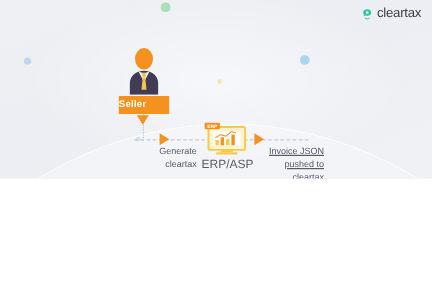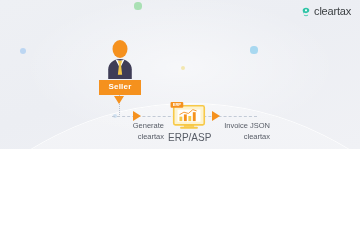--- a/index.html
+++ b/index.html
@@ -57,21 +57,21 @@
     font-weight: 400;
     line-height: 1;
   }
 
   
   .seller-block {
     position: absolute;
     left: 98px;
     top: 39px;
     width: 44px;
-    text-align: center;
+    text-align: left;
   }
   .avatar { width: 44px; height: 40px; display: block; }
   .seller-badge {
     margin-top: 1px;
     background: #f5911e;
     color: #ffffff;
     font-size: 8px;
     font-weight: 700;
     letter-spacing: 0.2px;
     padding: 3px 0 4px 0;
@@ -120,21 +120,21 @@
 
   
   .caption {
     position: absolute;
     text-align: right;
     font-size: 7.5px;
     line-height: 1.45;
     color: #575c66;
   }
   .caption.step1 { left: 108px; top: 121px; width: 56px; }
-  .caption.step3 { left: 204px; top: 121px; width: 66px; }
+  .caption.step3 { left: 204px; top: 121px; width: 66px; text-decoration: underline; }
 
   
   .erp-block {
     position: absolute;
     left: 168px;
     top: 102px;
     width: 42px;
     text-align: center;
   }
   .erp-icon { width: 42px; height: 28px; display: block; }
@@ -211,16 +211,17 @@
         <rect x="18" y="39" width="28" height="3" rx="1.4" fill="#f7c948"></rect>
         <rect x="3" y="0" width="20" height="9" rx="1.6" fill="#f5911e"></rect>
         <text x="13" y="7" font-family="Liberation Sans, sans-serif" font-size="6.4" font-weight="bold" fill="#ffffff" text-anchor="middle">ERP</text>
       </svg>
     </span>
     <div class="erp-label">ERP/ASP</div>
   </div>
 
   <div class="caption step3">
     <div>Invoice JSON</div>
+    <div>pushed to</div>
     <div>cleartax</div>
   </div>
 
 </div>
 
 </body></html>

